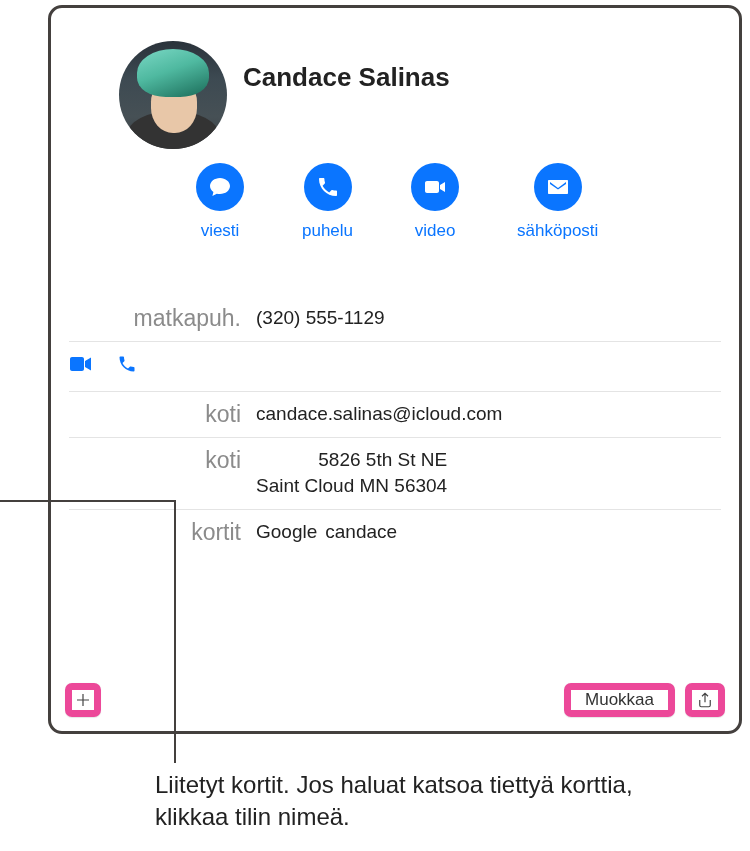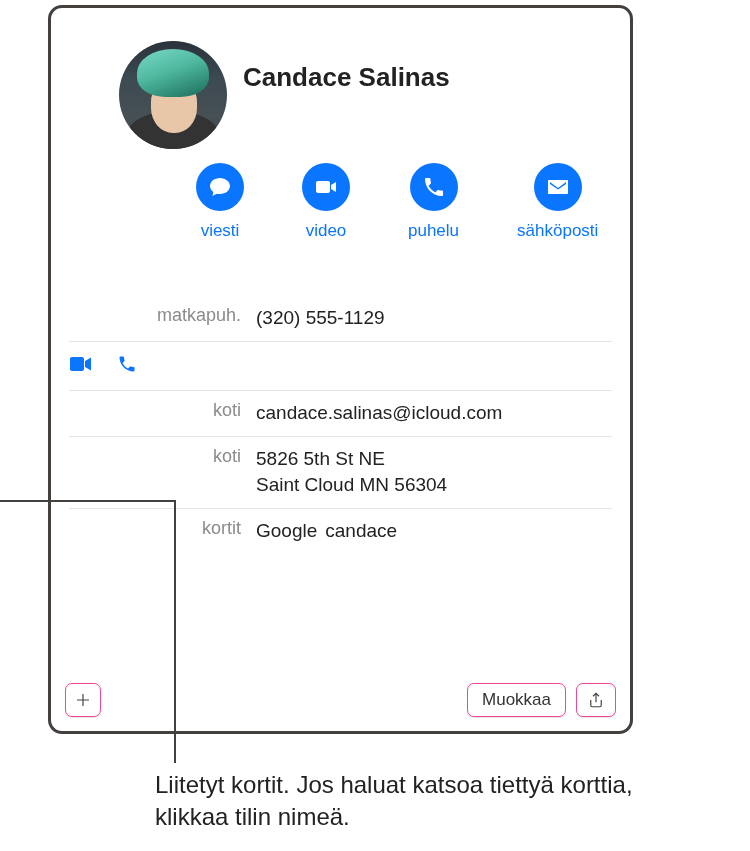--- a/index.html
+++ b/index.html
@@ -7,21 +7,21 @@
       font-family: -apple-system, "Helvetica Neue", Arial, sans-serif;
       background: #fff;
       width: 750px;
       height: 851px;
       position: relative;
     }
     .card-window {
       position: absolute;
       left: 48px;
       top: 5px;
-      width: 585px;
+      width: 694px;
       height: 729px;
       border: 3px solid #44403e;
       border-radius: 14px;
       background: #fff;
       overflow: hidden;
     }
     .header-area {
       position: relative;
       padding-top: 30px;
       padding-left: 30px;
@@ -105,27 +105,28 @@
       padding: 9px 0 9px 0;
       border-top: 1px solid #e4e4e4;
       margin: 0 18px;
     }
     .row:first-child { border-top: none; }
     .row-label {
       width: 187px;
       text-align: right;
       padding-right: 15px;
       color: #8b8b8b;
-      font-size: 18px;
+      font-size: 23px;
       flex-shrink: 0;
     }
     .row-value {
       font-size: 19px;
       color: #222;
       line-height: 1.4;
+      text-align: right;
     }
     .ft-icons {
       display: flex;
       gap: 22px;
       padding-top: 3px;
     }
     .ft-icons svg { width: 24px; height: 20px; fill: #0a75ff; }
     .cards-list {
       display: flex;
       flex-direction: row;
@@ -137,21 +138,21 @@
       position: absolute;
       left: 0; right: 0; bottom: 0;
       height: 62px;
       display: flex;
       align-items: center;
       padding: 0 14px;
     }
     .footer-spacer { flex: 1; }
     .footer-btn {
       height: 34px;
-      border: 1px solid #ec4899;
+      border: 7px solid #ec4899;
       border-radius: 7px;
       background: #fff;
       padding: 0 14px;
       font-size: 17px;
       color: #333;
       display: flex;
       align-items: center;
       justify-content: center;
       box-shadow: 0 0.5px 1px rgba(0,0,0,0.1);
       cursor: pointer;
@@ -204,32 +205,32 @@
       <div class="action-circle">
         <svg viewBox="0 0 24 24">
             <path d="M12 3C6.5 3 2 6.6 2 11c0 2.4 1.3 4.5 3.4 6l-1 4 4.4-2.2c1 .2 2 .3 3.2.3 5.5 0 10-3.6 10-8S17.5 3 12 3z"></path>
           </svg>
       </div>
       <div class="action-label">viesti</div>
     </div>
     <div class="action-btn">
       <div class="action-circle">
         <svg viewBox="0 0 24 24">
+            <path d="M6.6 10.8c1.4 2.8 3.8 5.2 6.6 6.6l2.2-2.2c.3-.3.7-.4 1-.2 1.1.4 2.4.6 3.6.6.6 0 1 .4 1 1V20c0 .6-.4 1-1 1C10.6 21 3 13.4 3 4c0-.6.4-1 1-1h3.4c.6 0 1 .4 1 1 0 1.2.2 2.5.6 3.6.1.3 0 .7-.2 1l-2.2 2.2z"></path>
+          </svg>
+      </div>
+      <div class="action-label">puhelu</div>
+    </div>
+    <div class="action-btn">
+      <div class="action-circle">
+        <svg viewBox="0 0 24 24">
             <path d="M4 6h10c1.1 0 2 .9 2 2v8c0 1.1-.9 2-2 2H4c-1.1 0-2-.9-2-2V8c0-1.1.9-2 2-2zm13 4l5-3v10l-5-3v-4z"></path>
           </svg>
       </div>
       <div class="action-label">video</div>
-    </div>
-    <div class="action-btn">
-      <div class="action-circle">
-        <svg viewBox="0 0 24 24">
-            <path d="M6.6 10.8c1.4 2.8 3.8 5.2 6.6 6.6l2.2-2.2c.3-.3.7-.4 1-.2 1.1.4 2.4.6 3.6.6.6 0 1 .4 1 1V20c0 .6-.4 1-1 1C10.6 21 3 13.4 3 4c0-.6.4-1 1-1h3.4c.6 0 1 .4 1 1 0 1.2.2 2.5.6 3.6.1.3 0 .7-.2 1l-2.2 2.2z"></path>
-          </svg>
-      </div>
-      <div class="action-label">puhelu</div>
     </div>
     <div class="action-btn">
       <div class="action-circle">
         <svg viewBox="0 0 24 24">
             <path d="M3 5h18c.6 0 1 .4 1 1v12c0 .6-.4 1-1 1H3c-.6 0-1-.4-1-1V6c0-.6.4-1 1-1zm9 8L4 7v2l8 5.5L20 9V7l-8 6z"></path>
           </svg>
       </div>
       <div class="action-label">sähköposti</div>
     </div>
   </div>

